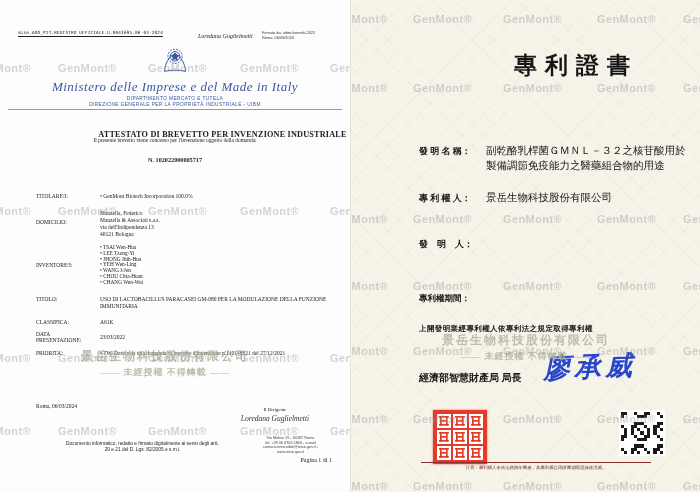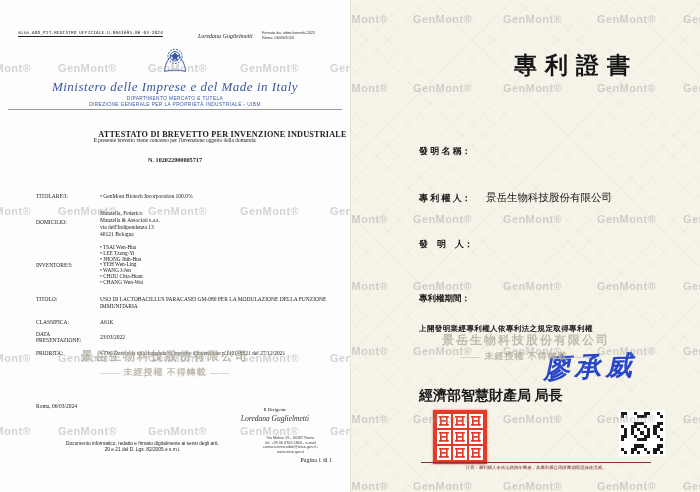--- a/index.html
+++ b/index.html
@@ -58,21 +58,21 @@
   .tw-value{font-size:10.5px;line-height:15px;color:#161616;}
   .row-name-label{left:68px;top:145px;}
   .row-name-value{left:135px;top:143px;width:205px;}
   .row-owner-label{left:68px;top:192px;}
   .row-owner-value{left:135px;top:190px;width:205px;}
   .row-inv-label{left:68px;top:238px;}
   .row-inv-value{left:135px;top:236px;width:208px;}
   .row-term-label{left:68px;top:293px;font-size:8.5px;}
   .row-term-value{left:130px;top:290px;width:215px;font-size:11px;}
   .statement{left:68px;top:324px;font-size:7.5px;font-weight:bold;letter-spacing:.4px;color:#161616;}
-  .director{left:68px;top:371px;font-size:14px;font-weight:bold;color:#161616;margin-top:16px;}
+  .director{left:68px;top:371px;font-size:10px;font-weight:bold;color:#161616;}
   .signature-tw{left:192px;top:349px;font-size:27px;font-weight:bold;font-style:italic;
                 color:#2746c9;letter-spacing:4px;transform:rotate(-2deg);}
   .seal{left:82px;top:410px;width:54px;height:54px;background:#e33b28;display:grid;
         grid-template-columns:repeat(3,1fr);grid-template-rows:repeat(3,1fr);gap:2px;padding:4px;
         box-sizing:border-box;box-shadow:0 0 2px rgba(200,40,20,.6);}
   .seal i{display:block;background:
       linear-gradient(#e33b28 0 0) 50% 18%/70% 12% no-repeat,
       linear-gradient(#e33b28 0 0) 50% 50%/46% 12% no-repeat,
       linear-gradient(#e33b28 0 0) 50% 82%/70% 12% no-repeat,
       linear-gradient(#e33b28 0 0) 28% 50%/12% 64% no-repeat,
@@ -204,20 +204,21 @@
         <span class="wm" style="left: 330px; top: 425px;">GenMont®</span>
       </div>
   </div>
 
   <div class="doc doc-right">
 
     <div class="abs tw-title z2">專利證書</div>
 
 
     <div class="abs tw-label row-name-label z2">發 明 名 稱：</div>
+    <div class="abs tw-value row-name-value z2">副乾酪乳桿菌ＧＭＮＬ－３２之核苷酸用於製備調節免疫能力之醫藥組合物的用途</div>
 
     <div class="abs tw-label row-owner-label z2">專 利 權 人：</div>
     <div class="abs tw-value row-owner-value z2">景岳生物科技股份有限公司</div>
 
     <div class="abs tw-label row-inv-label z2">發　明　人：</div>
 
     <div class="abs tw-label row-term-label z2">專利權期間：</div>
 
     <div class="abs statement z2">上開發明業經專利權人依專利法之規定取得專利權</div>
 

